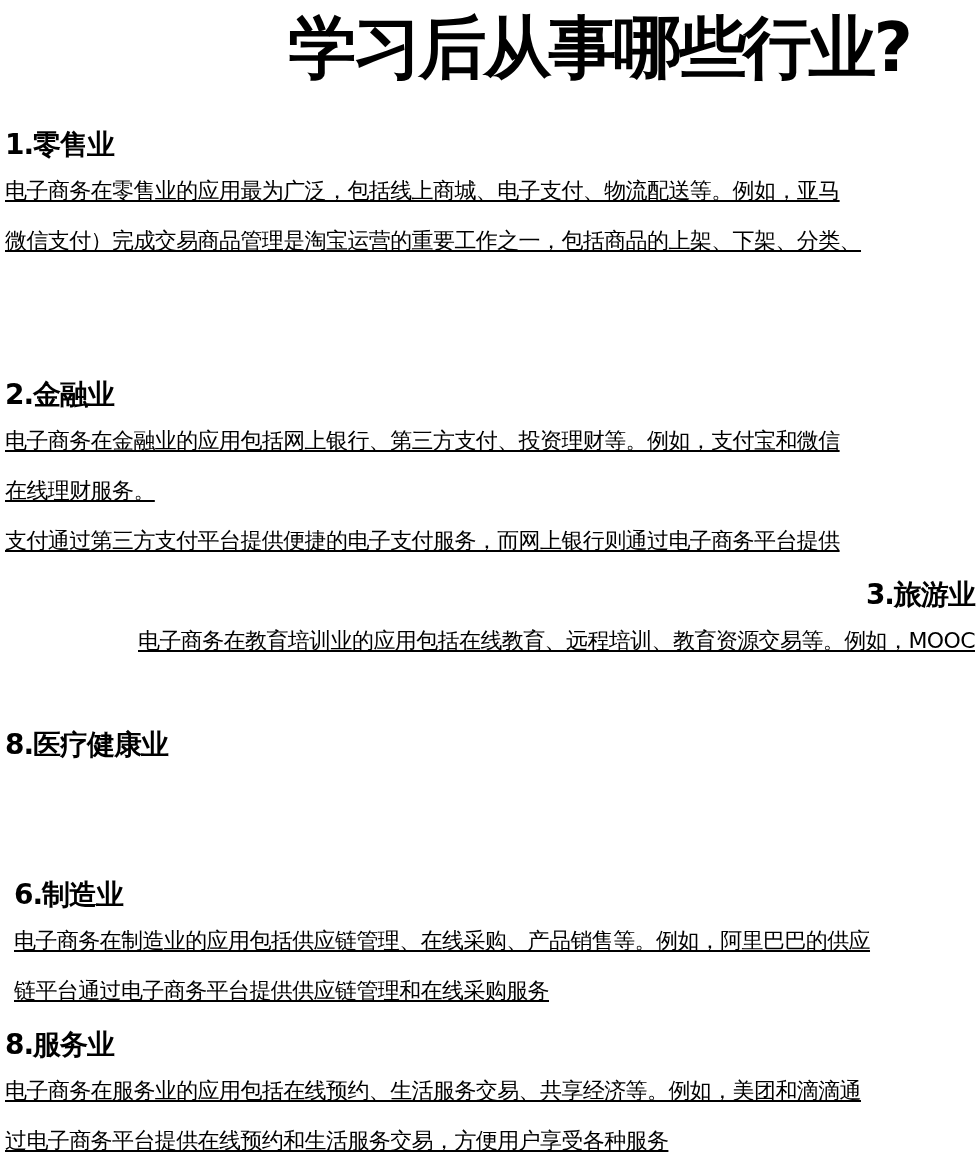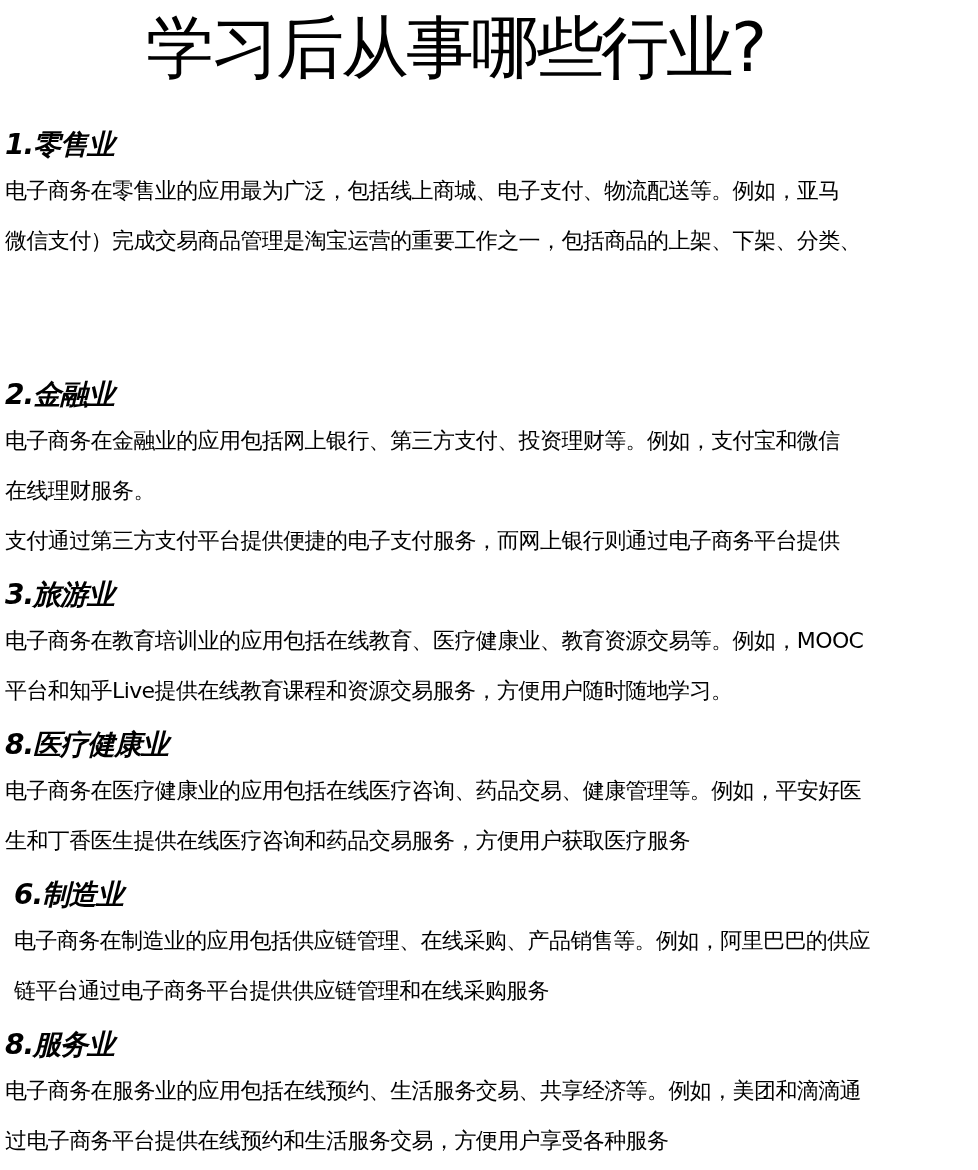--- a/index.html
+++ b/index.html
@@ -13,49 +13,48 @@
       overflow: hidden;
       position: relative;
       color: #000000;
       font-family: "DejaVu Sans", "Liberation Sans", sans-serif;
     }
     .page-title {
       position: absolute;
       left: 0;
       top: 8px;
       width: 910px;
-      text-align: center;
+      text-align: right;
       font-size: 68px;
-      font-weight: normal;
+      font-weight: bold;
       line-height: 80px;
       letter-spacing: -3px;
       white-space: nowrap;
     }
     .section {
       position: absolute;
       left: 5px;
       width: 970px;
     }
     .section-heading {
       font-size: 28px;
       font-weight: bold;
       line-height: 40px;
       height: 40px;
       white-space: nowrap;
       letter-spacing: -1px;
-      font-style: italic;
     }
     .section-line {
       font-size: 22px;
       line-height: 50px;
       height: 50px;
       white-space: nowrap;
       letter-spacing: -0.6px;
     }
-    .section-body { margin-top: 1px; }
+    .section-body { margin-top: 1px; text-decoration: underline; }
   </style>
 </head>
 <body>
 
 <div class="page-title">学习后从事哪些行业?</div>
 
 <div class="section" style="top:125px;">
   <div class="section-heading">1.零售业</div>
   <div class="section-body">
     <div class="section-line">电子商务在零售业的应用最为广泛，包括线上商城、电子支付、物流配送等。例如，亚马</div>
@@ -65,34 +64,29 @@
 
 <div class="section" style="top:375px;">
   <div class="section-heading">2.金融业</div>
   <div class="section-body">
     <div class="section-line">电子商务在金融业的应用包括网上银行、第三方支付、投资理财等。例如，支付宝和微信</div>
     <div class="section-line">在线理财服务。</div>
     <div class="section-line">支付通过第三方支付平台提供便捷的电子支付服务，而网上银行则通过电子商务平台提供</div>
   </div>
 </div>
 
-<div class="section" style="top:575px;">
+<div class="section" style="top:575px;text-align:right;">
   <div class="section-heading">3.旅游业</div>
   <div class="section-body">
-    <div class="section-line">电子商务在教育培训业的应用包括在线教育、医疗健康业、教育资源交易等。例如，MOOC</div>
-    <div class="section-line">平台和知乎Live提供在线教育课程和资源交易服务，方便用户随时随地学习。</div>
+    <div class="section-line">电子商务在教育培训业的应用包括在线教育、远程培训、教育资源交易等。例如，MOOC</div>
   </div>
 </div>
 
 <div class="section" style="top:725px;">
   <div class="section-heading">8.医疗健康业</div>
-  <div class="section-body">
-    <div class="section-line">电子商务在医疗健康业的应用包括在线医疗咨询、药品交易、健康管理等。例如，平安好医</div>
-    <div class="section-line">生和丁香医生提供在线医疗咨询和药品交易服务，方便用户获取医疗服务</div>
-  </div>
 </div>
 
 <div class="section" style="top:875px;margin-left:9px;">
   <div class="section-heading">6.制造业</div>
   <div class="section-body">
     <div class="section-line">电子商务在制造业的应用包括供应链管理、在线采购、产品销售等。例如，阿里巴巴的供应</div>
     <div class="section-line">链平台通过电子商务平台提供供应链管理和在线采购服务</div>
   </div>
 </div>
 

